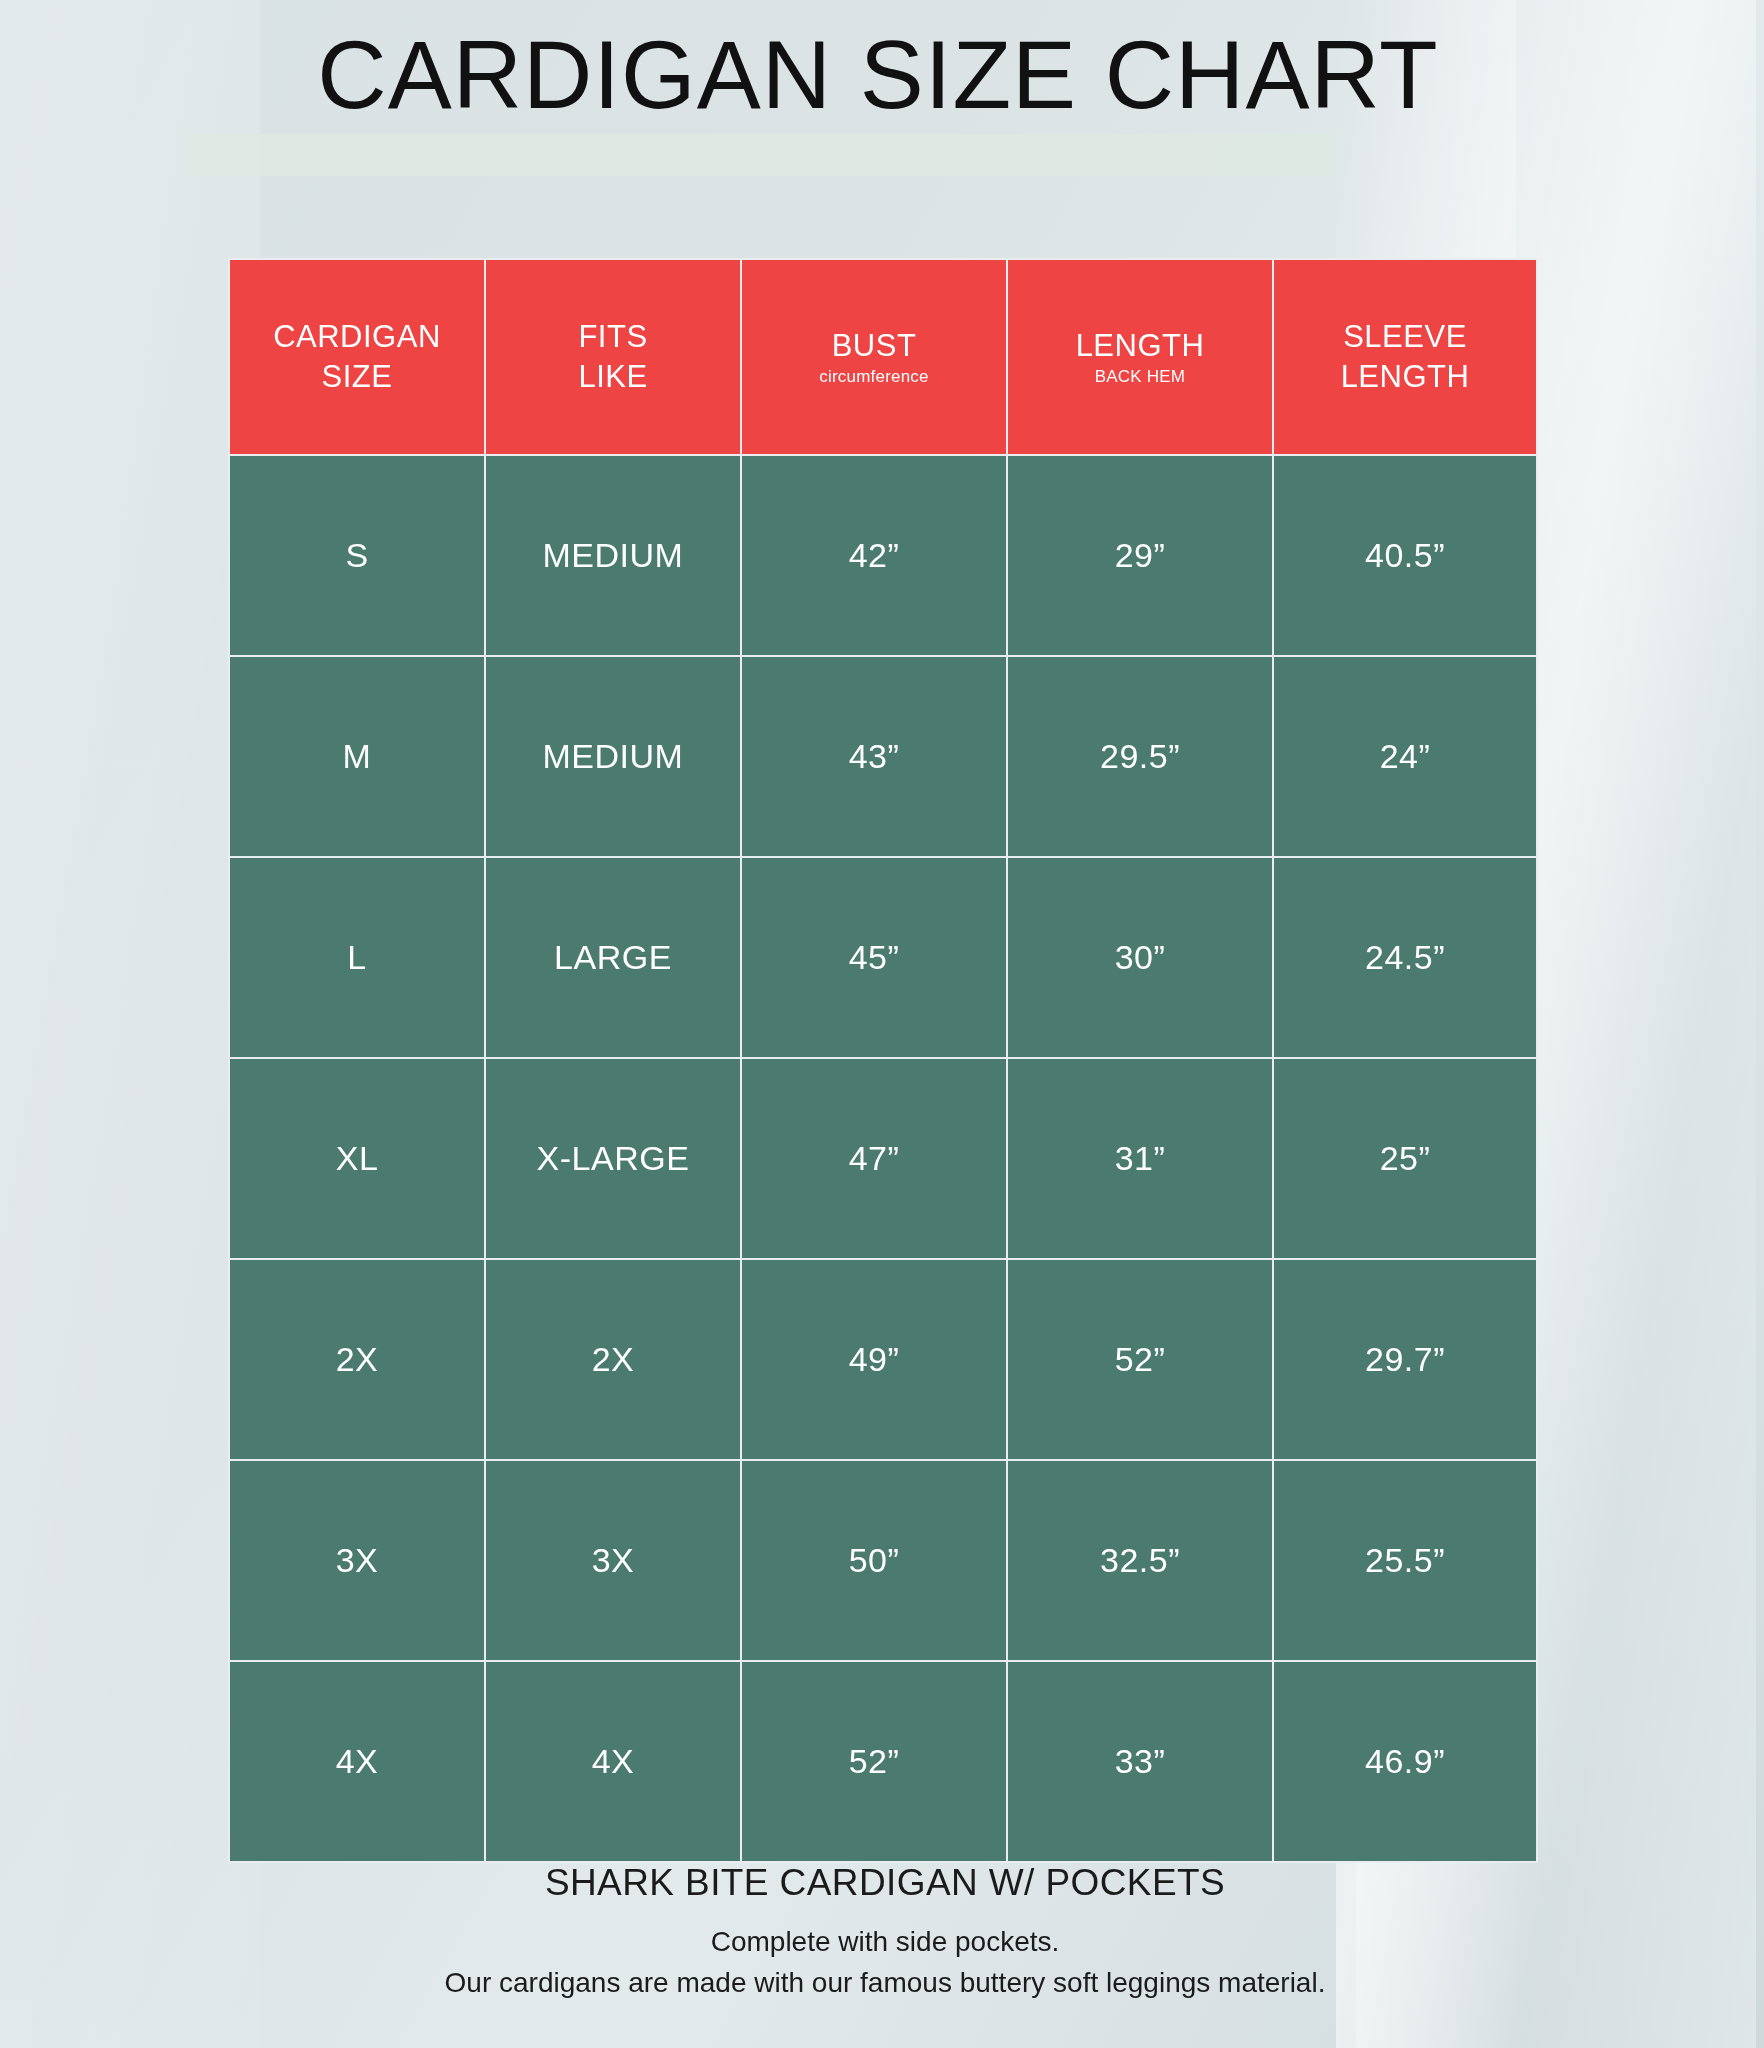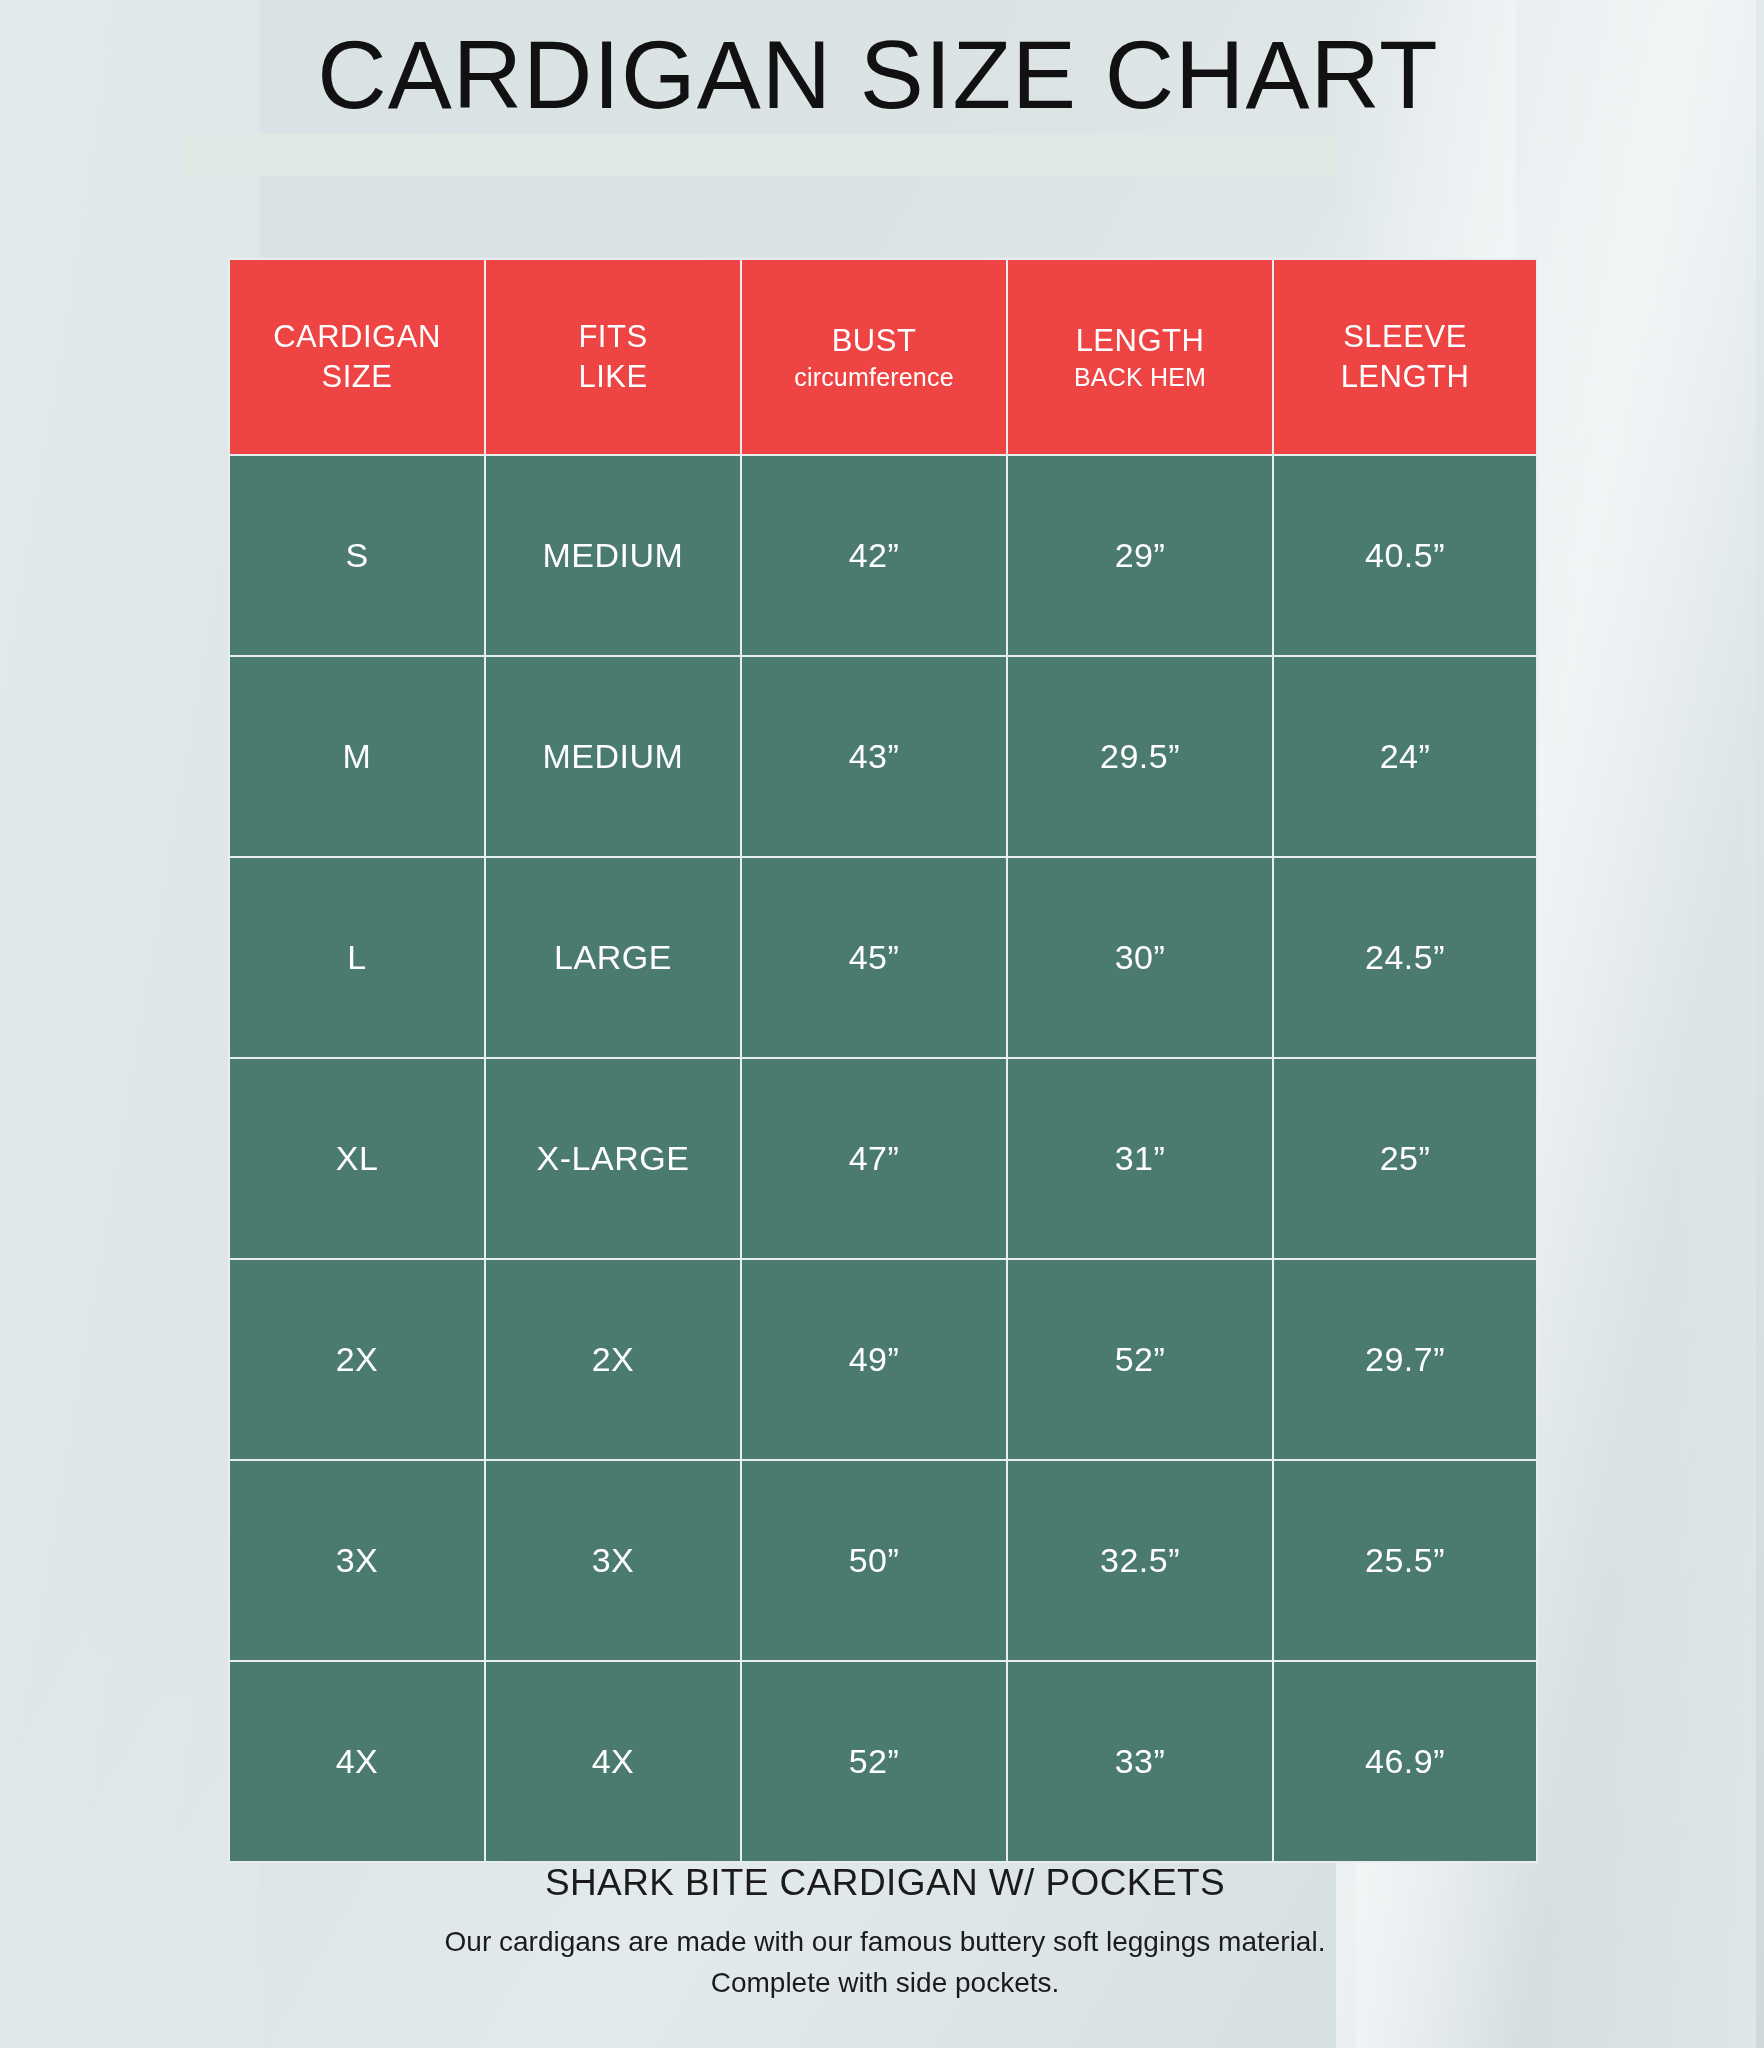--- a/index.html
+++ b/index.html
@@ -80,21 +80,21 @@
   table.size-chart thead th {
     background: #ef4444;
     height: 192px;
     vertical-align: middle;
     font-size: 31px;
     line-height: 1.28;
     letter-spacing: 0.5px;
   }
   table.size-chart thead th .sub {
     display: block;
-    font-size: 25px;
+    font-size: 17px;
     letter-spacing: 0.2px;
   }
   table.size-chart tbody td {
     background: #4b7a6f;
     height: 197px;
     vertical-align: middle;
     font-size: 34px;
     letter-spacing: 0.5px;
   }
   .col-1 { width: 256px; }
@@ -214,16 +214,16 @@
         <td>4X</td>
         <td>52”</td>
         <td>33”</td>
         <td>46.9”</td>
       </tr>
     </tbody>
   </table>
 
   <div class="footer">
     <div class="footer-title">SHARK BITE CARDIGAN W/ POCKETS</div>
+    <div class="footer-note">Complete with side pockets.</div>
     <div class="footer-note">Our cardigans are made with our famous buttery soft leggings material.</div>
-    <div class="footer-note">Complete with side pockets.</div>
   </div>
 </div>
 
 </body></html>

